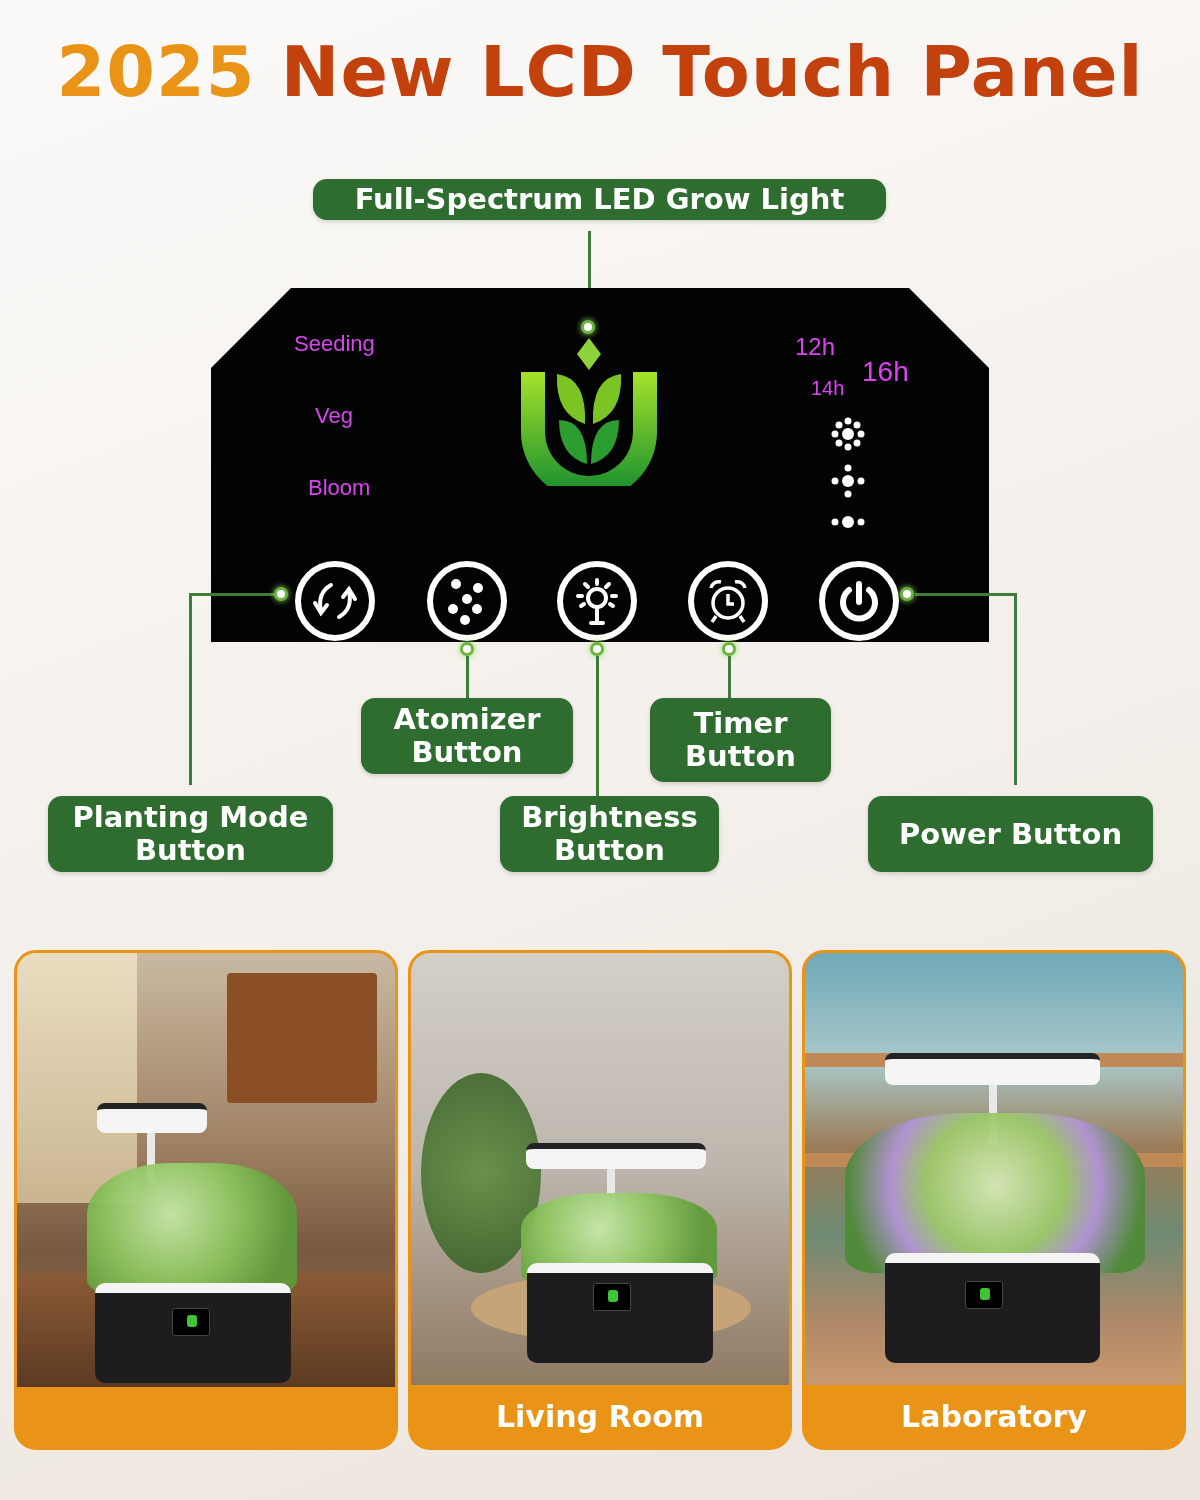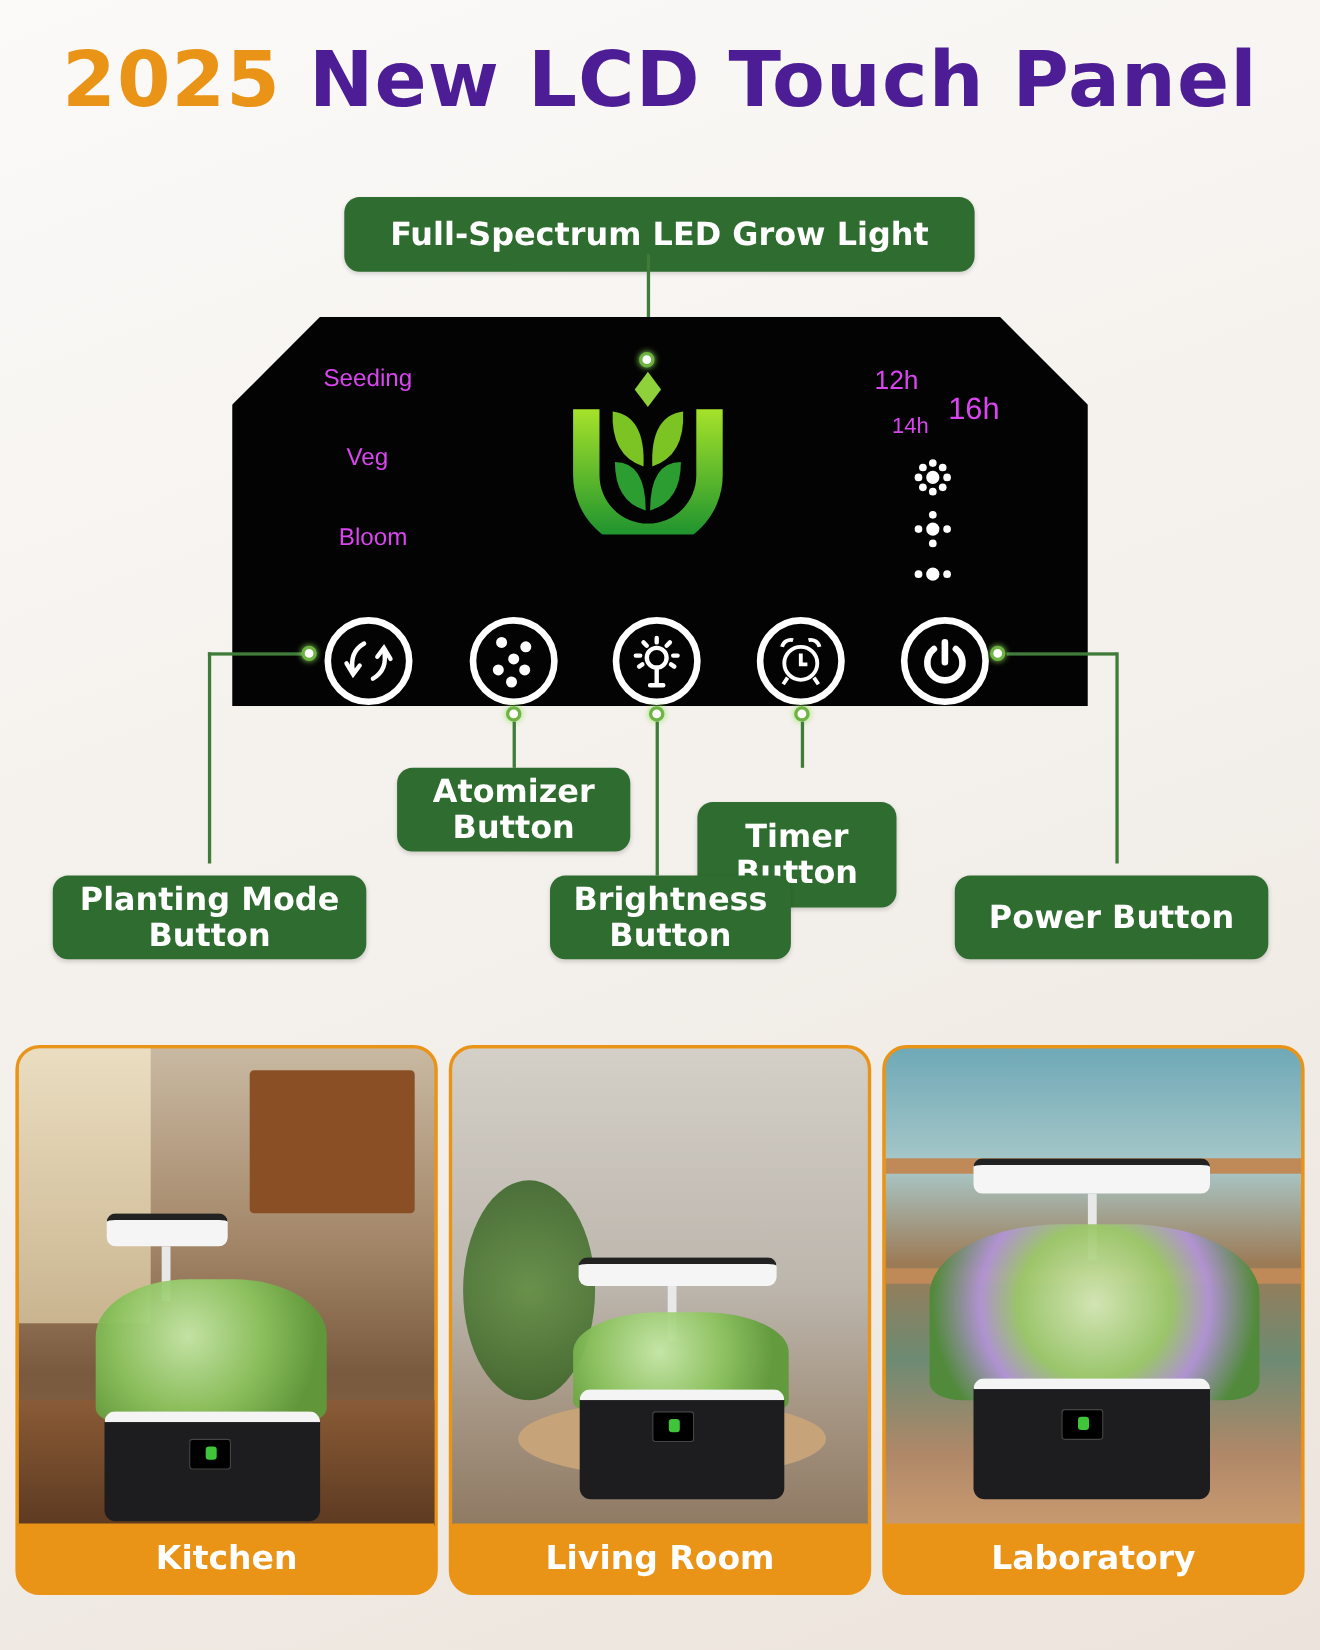--- a/index.html
+++ b/index.html
@@ -9,21 +9,21 @@
       font-family: "DejaVu Sans", sans-serif;
       background: linear-gradient(160deg, #fbfaf8 0%, #f3efea 55%, #ece4dc 100%);
       overflow: hidden;
     }
     .title {
       position: absolute; left: 0; top: 30px; width: 1200px;
       text-align: center; font-weight: bold; font-size: 70px; letter-spacing: 1px;
       line-height: 84px;
     }
     .title .year { color: #ea9417; }
-    .title .rest { color: #4c1d95; }
+    .title .rest { color: #c2410c; }
 
     .label {
       position: absolute; background: #2f6c2f; color: #fff;
       border-radius: 14px; font-weight: bold; font-size: 29px;
       display: flex; align-items: center; justify-content: center;
       text-align: center; line-height: 33px;
       box-shadow: 0 2px 4px rgba(0,0,0,0.15);
     }
     .line { position: absolute; background: #3f7c3a; }
     .dot {
@@ -70,21 +70,21 @@
     .device .screen::after { content: ""; position: absolute; left: 14px; top: 6px; width: 10px; height: 12px; background: #3fc43a; border-radius: 3px; }
   </style>
 </head>
 <body>
 
 <div class="title">
   <span class="year">2025</span>
   <span class="rest">New LCD Touch Panel</span>
 </div>
 
-<div class="label" style="left:313px;top:179px;width:573px;height:68px;font-size:29px;">
+<div class="label" style="left:313px;top:179px;width:573px;height:41px;font-size:29px;">
   <span>Full-Spectrum LED Grow Light</span>
 </div>
 <div class="line" style="left:588px;top:231px;width:3px;height:90px;"></div>
 
 <div class="panel">
   <span class="panel-text" style="left:83px;top:43px;">Seeding</span>
   <span class="panel-text" style="left:104px;top:115px;">Veg</span>
   <span class="panel-text" style="left:97px;top:187px;">Bloom</span>
 
   <div style="position:absolute;left:308px;top:48px;width:140px;height:150px;">
@@ -195,21 +195,21 @@
 <div class="dot" style="left:590px;top:642px;"></div>
 <div class="line" style="left:596px;top:656px;width:3px;height:140px;"></div>
 
 <div class="dot" style="left:722px;top:642px;"></div>
 <div class="line" style="left:728px;top:656px;width:3px;height:42px;"></div>
 
 <div class="label" style="left:361px;top:698px;width:212px;height:76px;flex-direction:column;">
   <span>Atomizer</span>
   <span>Button</span>
 </div>
-<div class="label" style="left:634px;top:698px;width:181px;height:96px;flex-direction:column;margin-top:31px;">
+<div class="label" style="left:650px;top:698px;width:181px;height:84px;flex-direction:column;">
   <span>Timer</span>
   <span>Button</span>
 </div>
 <div class="label" style="left:48px;top:796px;width:285px;height:76px;flex-direction:column;">
   <span>Planting Mode</span>
   <span>Button</span>
 </div>
 <div class="label" style="left:500px;top:796px;width:219px;height:76px;flex-direction:column;">
   <span>Brightness</span>
   <span>Button</span>
@@ -225,21 +225,20 @@
       <div style="position:absolute;left:210px;top:20px;width:150px;height:130px;background:#8b4f26;border-radius:4px;"></div>
       <div style="position:absolute;left:0;top:320px;width:380px;height:114px;background:linear-gradient(180deg,#8a5b36,#5d3a21);"></div>
       <div class="device" style="left:70px;top:150px;width:230px;height:270px;">
         <div class="lamp" style="left:10px;top:0;width:110px;height:30px;"></div>
         <div class="pole" style="left:60px;top:30px;height:50px;"></div>
         <div class="greens" style="left:0;top:60px;width:210px;height:130px;"></div>
         <div class="base" style="left:8px;top:180px;width:196px;height:100px;"></div>
         <div class="screen" style="left:85px;top:205px;"></div>
       </div>
     </div>
-    <div class="caption">Kitchen</div>
   </div>
 
   <div class="card" style="left:408px;">
     <div class="scene" style="background: linear-gradient(180deg, #d4cfc7 0%, #bcb6ad 50%, #a69684 75%, #8f7a63 100%);">
       <div style="position:absolute;left:10px;top:120px;width:120px;height:200px;border-radius:50%;background:radial-gradient(circle,#5b8a3a,#2f5a1f);opacity:0.85;"></div>
       <div style="position:absolute;left:60px;top:320px;width:280px;height:70px;border-radius:50%;background:#c7a37a;"></div>
       <div class="device" style="left:110px;top:190px;width:200px;height:220px;">
         <div class="lamp" style="left:5px;top:0;width:180px;height:26px;"></div>
         <div class="pole" style="left:86px;top:26px;height:50px;"></div>
         <div class="greens" style="left:0;top:50px;width:196px;height:90px;"></div>

